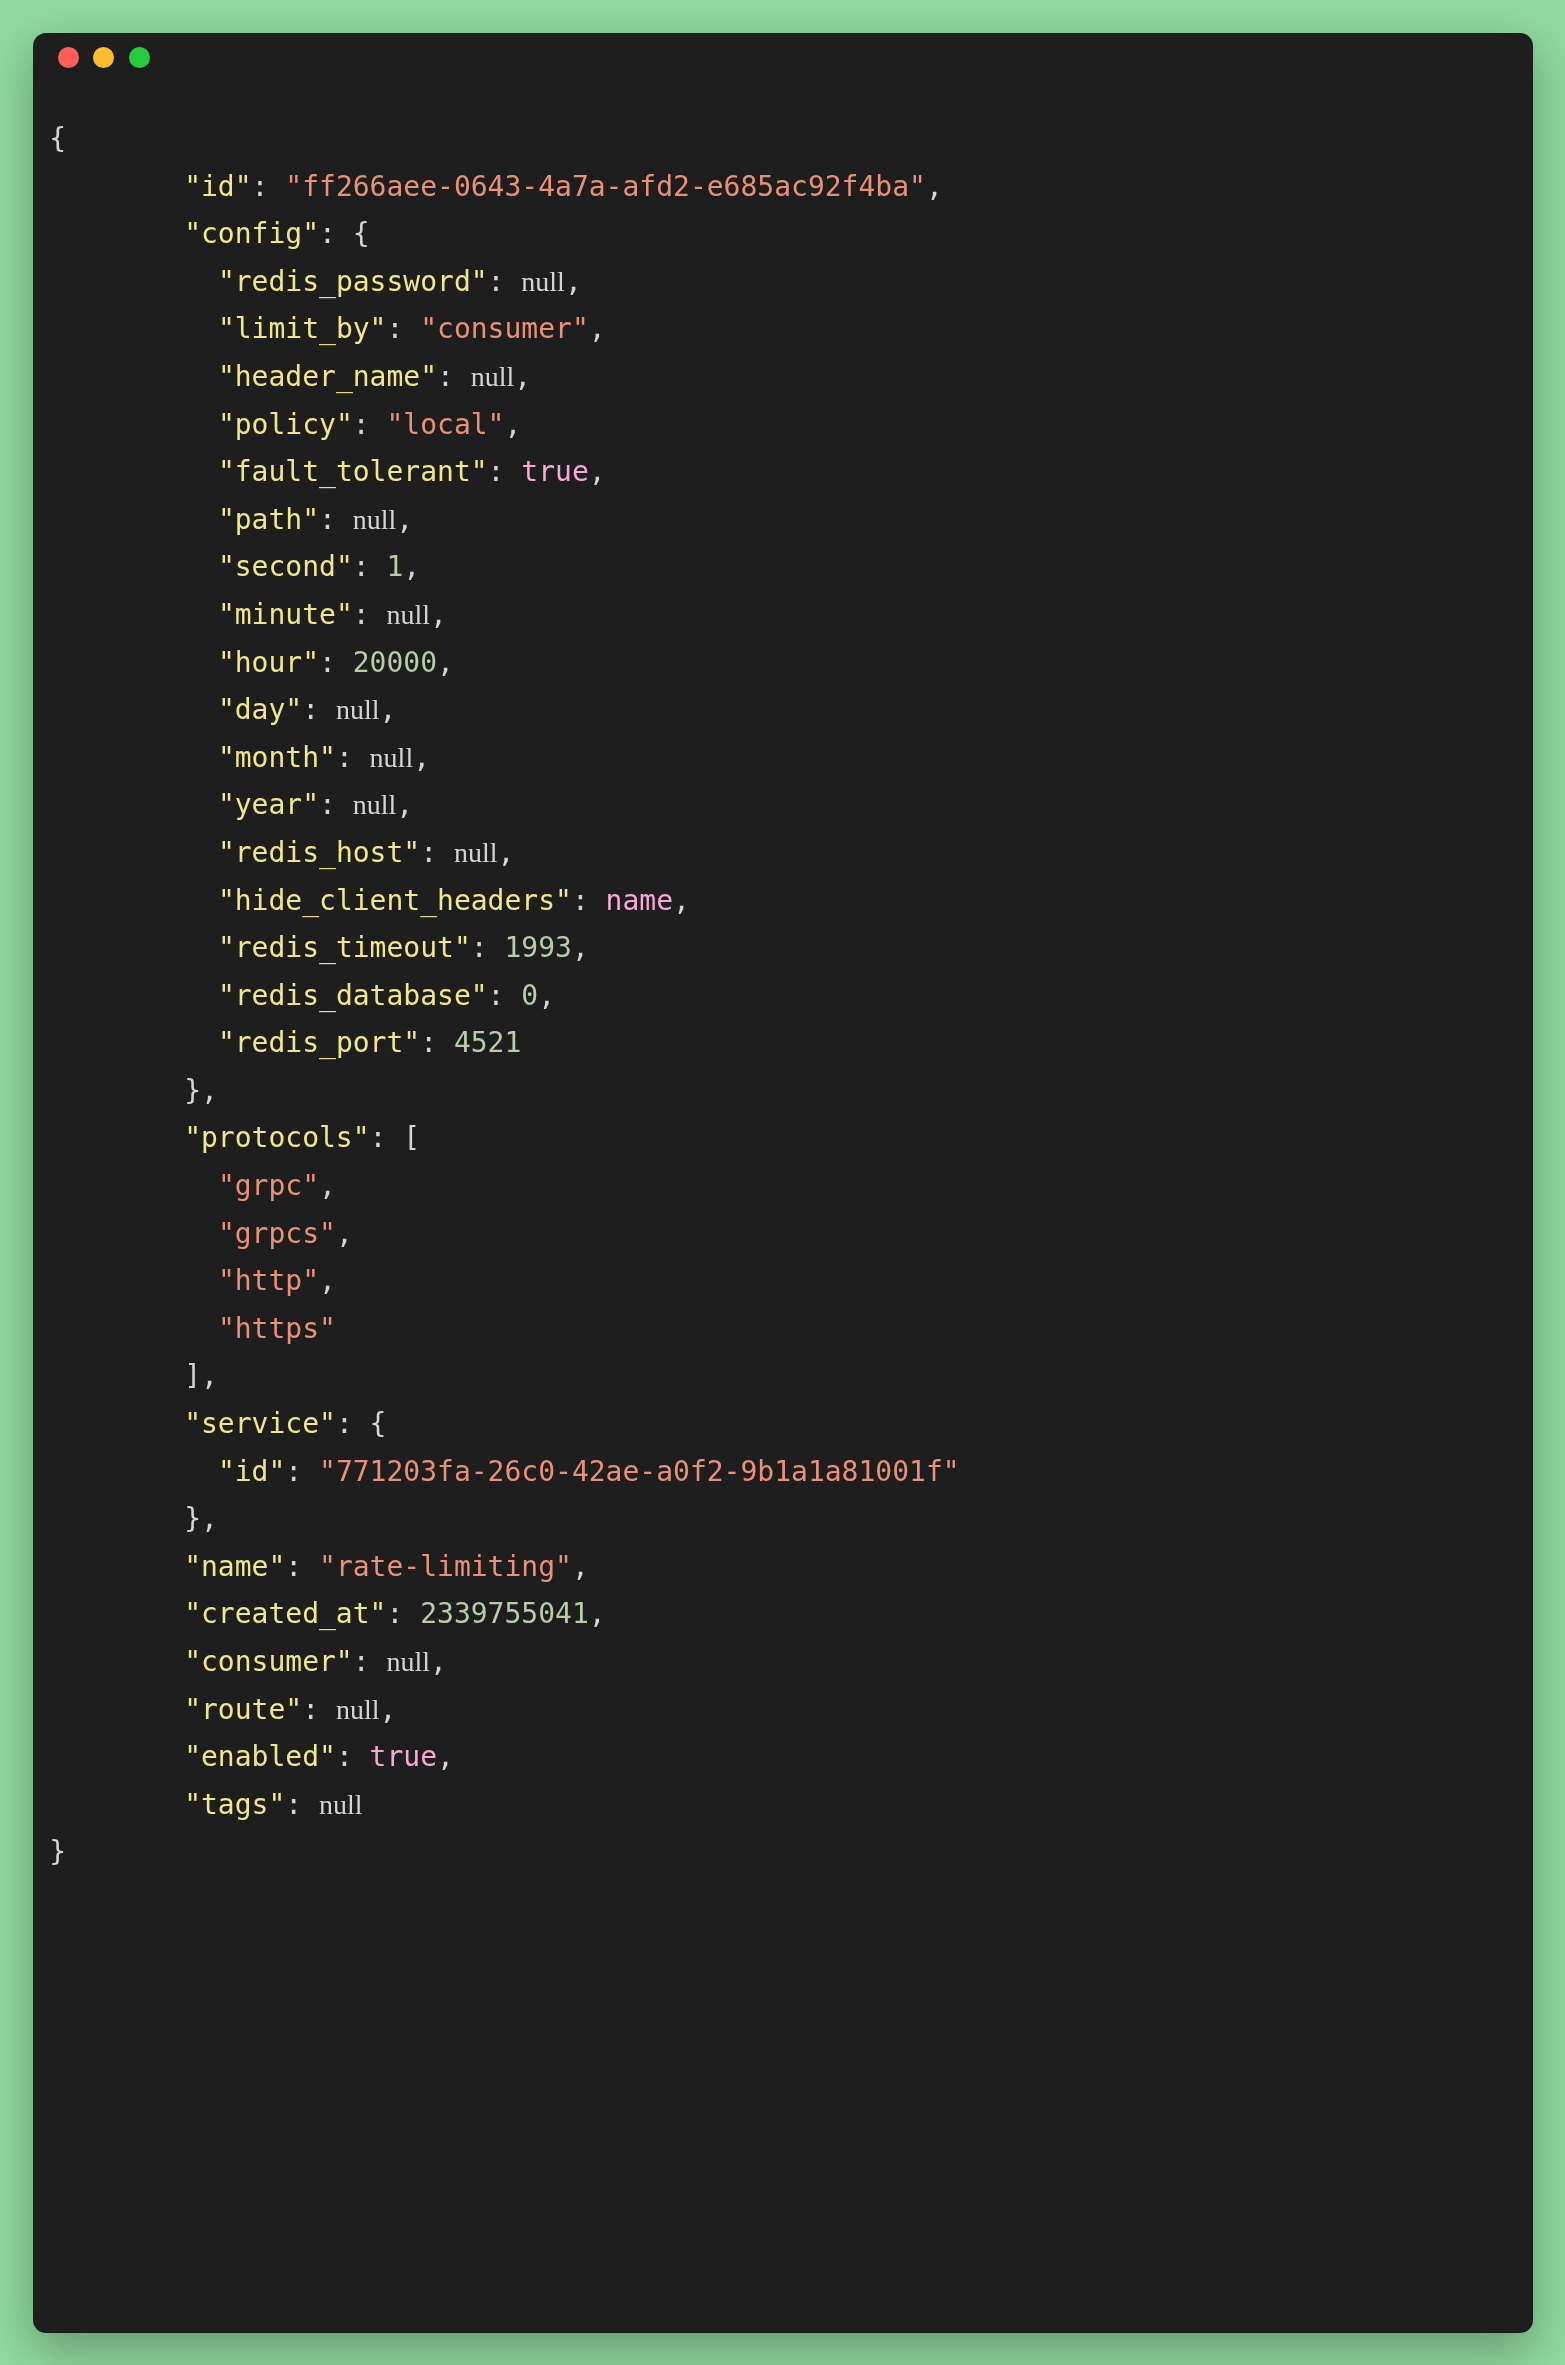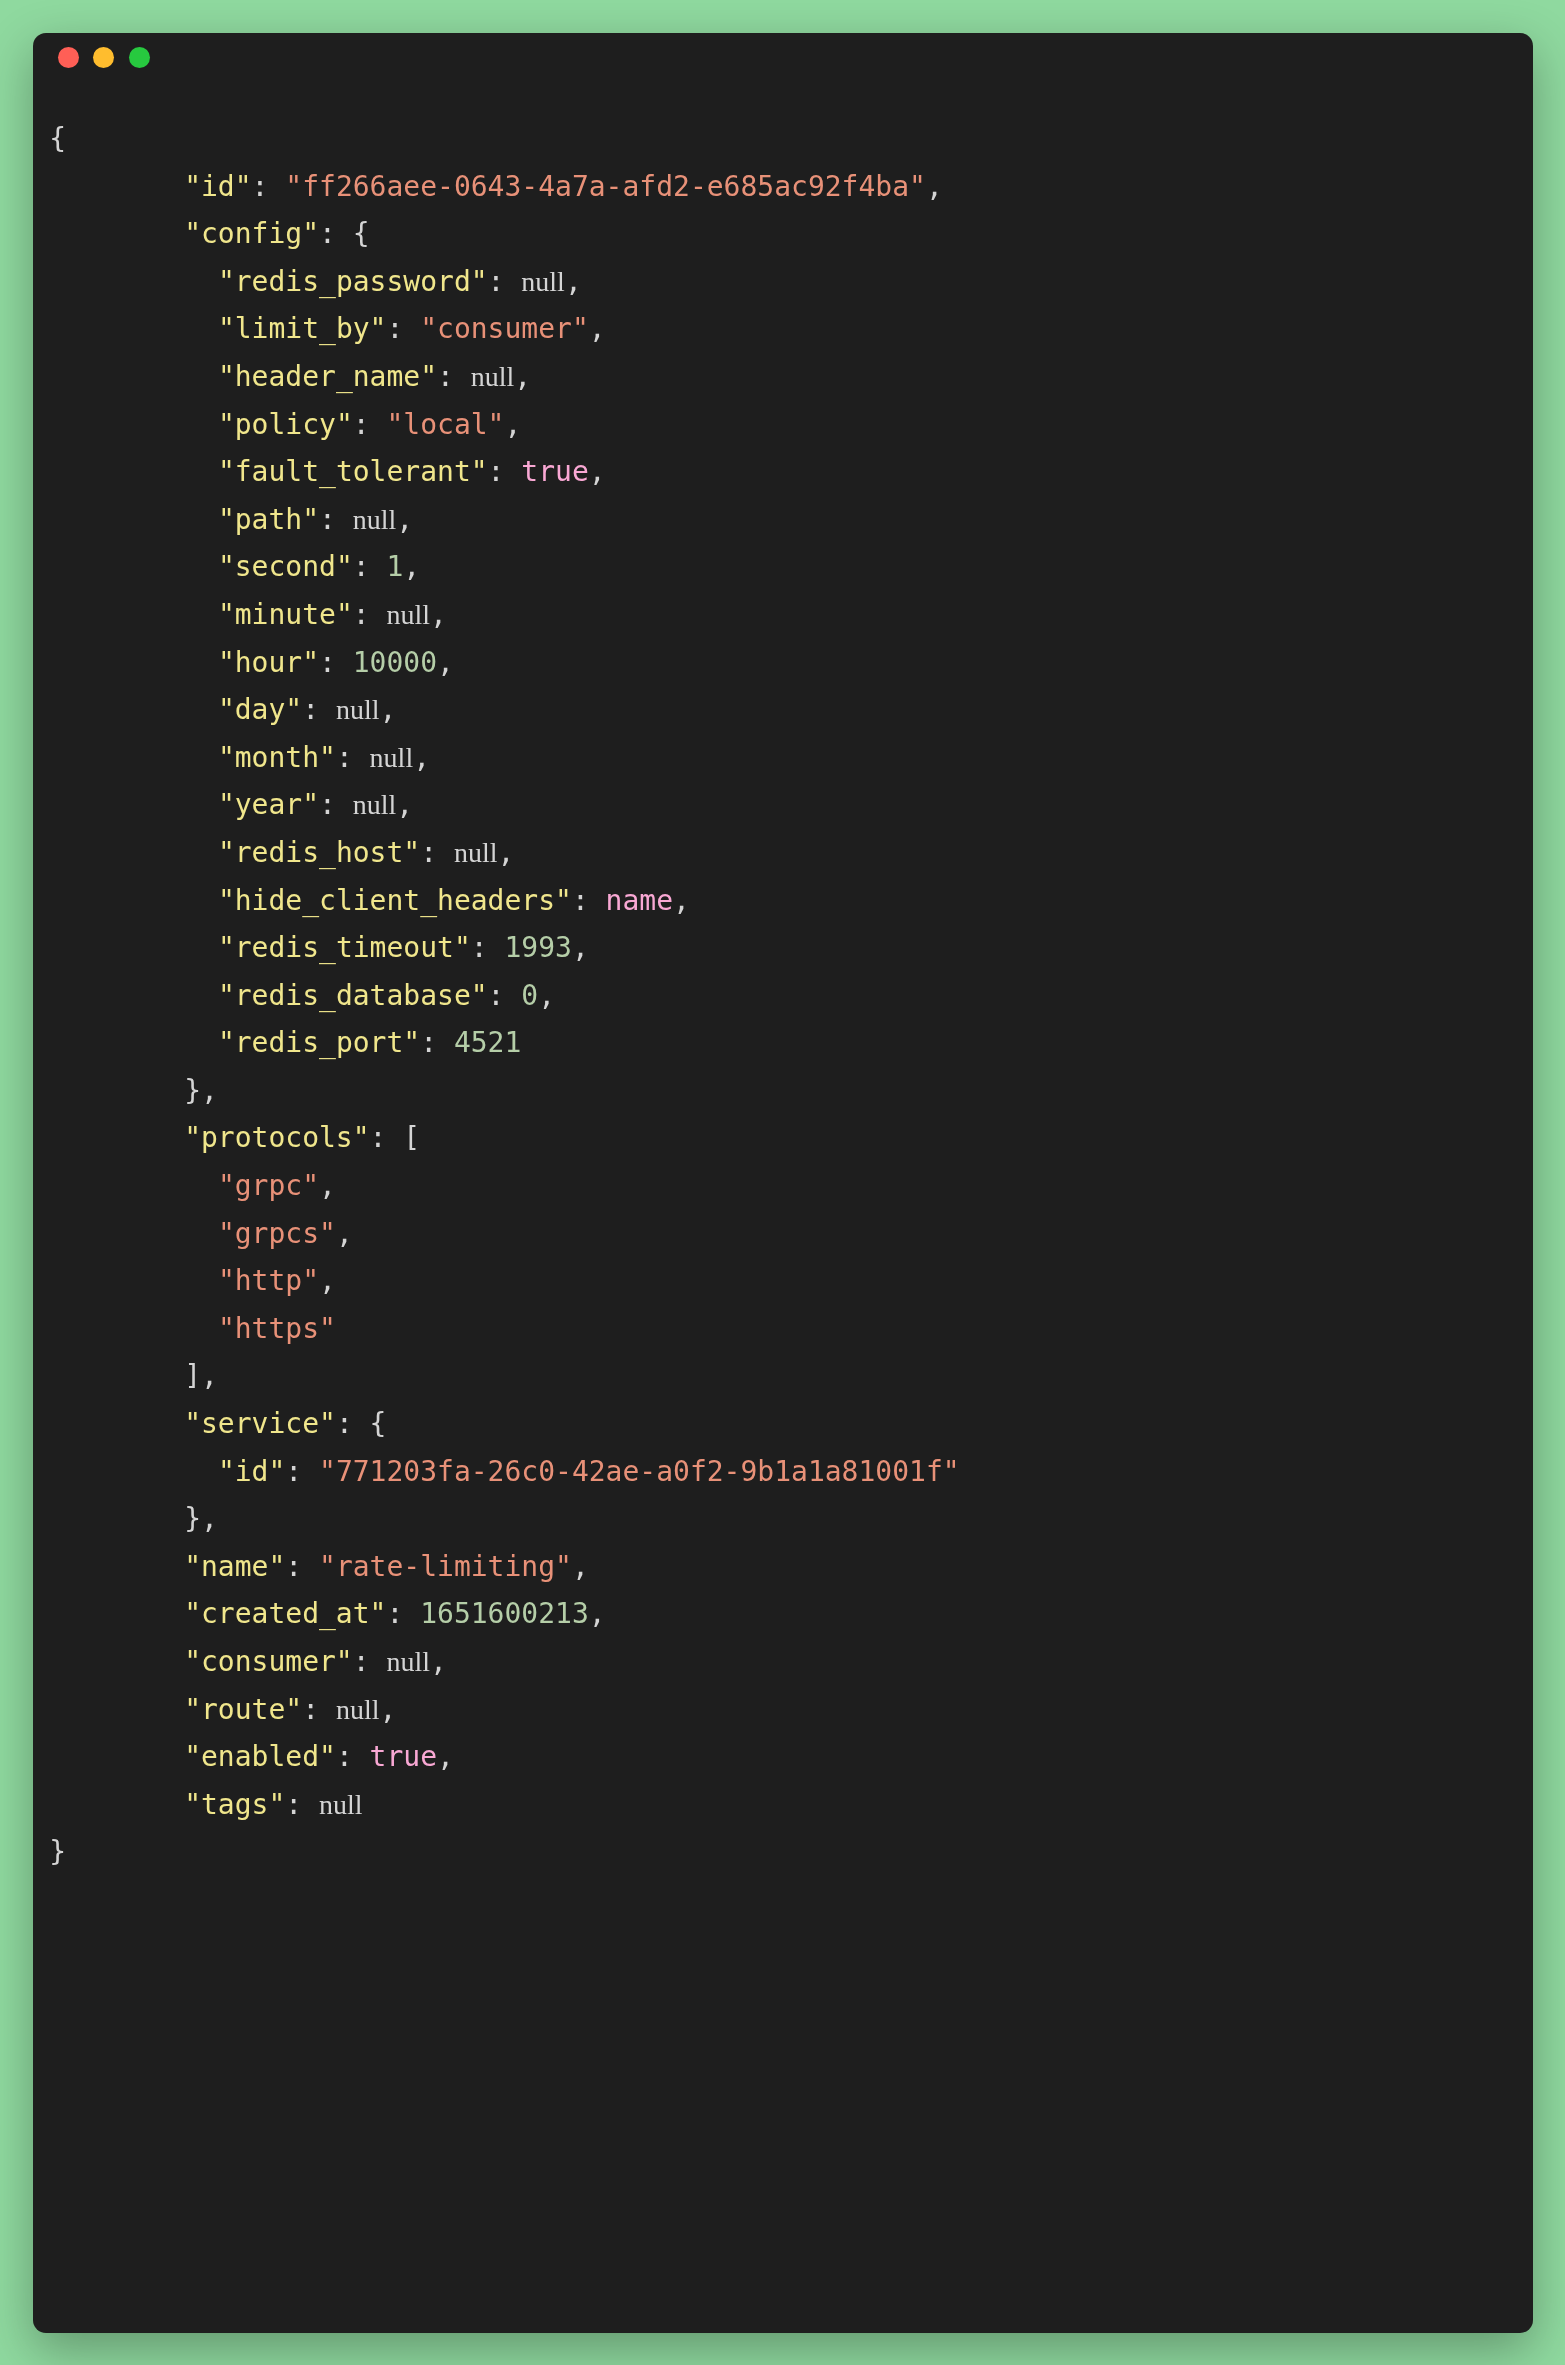--- a/index.html
+++ b/index.html
@@ -64,40 +64,40 @@
         <span class="key">"id"</span><span class="punct">: </span><span class="string">"ff266aee-0643-4a7a-afd2-e685ac92f4ba"</span><span class="punct">,</span>
         <span class="key">"config"</span><span class="punct">: </span><span class="punct">{</span>
           <span class="key">"redis_password"</span><span class="punct">: </span><span class="null">null</span><span class="punct">,</span>
           <span class="key">"limit_by"</span><span class="punct">: </span><span class="string">"consumer"</span><span class="punct">,</span>
           <span class="key">"header_name"</span><span class="punct">: </span><span class="null">null</span><span class="punct">,</span>
           <span class="key">"policy"</span><span class="punct">: </span><span class="string">"local"</span><span class="punct">,</span>
           <span class="key">"fault_tolerant"</span><span class="punct">: </span><span class="bool">true</span><span class="punct">,</span>
           <span class="key">"path"</span><span class="punct">: </span><span class="null">null</span><span class="punct">,</span>
           <span class="key">"second"</span><span class="punct">: </span><span class="number">1</span><span class="punct">,</span>
           <span class="key">"minute"</span><span class="punct">: </span><span class="null">null</span><span class="punct">,</span>
-          <span class="key">"hour"</span><span class="punct">: </span><span class="number">10000</span><span class="punct">,</span>
+          <span class="key">"hour"</span><span class="punct">: </span><span class="number">20000</span><span class="punct">,</span>
           <span class="key">"day"</span><span class="punct">: </span><span class="null">null</span><span class="punct">,</span>
           <span class="key">"month"</span><span class="punct">: </span><span class="null">null</span><span class="punct">,</span>
           <span class="key">"year"</span><span class="punct">: </span><span class="null">null</span><span class="punct">,</span>
           <span class="key">"redis_host"</span><span class="punct">: </span><span class="null">null</span><span class="punct">,</span>
           <span class="key">"hide_client_headers"</span><span class="punct">: </span><span class="bool">name</span><span class="punct">,</span>
           <span class="key">"redis_timeout"</span><span class="punct">: </span><span class="number">1993</span><span class="punct">,</span>
           <span class="key">"redis_database"</span><span class="punct">: </span><span class="number">0</span><span class="punct">,</span>
           <span class="key">"redis_port"</span><span class="punct">: </span><span class="number">4521</span>
         <span class="punct">}</span><span class="punct">,</span>
         <span class="key">"protocols"</span><span class="punct">: </span><span class="punct">[</span>
           <span class="string">"grpc"</span><span class="punct">,</span>
           <span class="string">"grpcs"</span><span class="punct">,</span>
           <span class="string">"http"</span><span class="punct">,</span>
           <span class="string">"https"</span>
         <span class="punct">]</span><span class="punct">,</span>
         <span class="key">"service"</span><span class="punct">: </span><span class="punct">{</span>
           <span class="key">"id"</span><span class="punct">: </span><span class="string">"771203fa-26c0-42ae-a0f2-9b1a1a81001f"</span>
         <span class="punct">}</span><span class="punct">,</span>
         <span class="key">"name"</span><span class="punct">: </span><span class="string">"rate-limiting"</span><span class="punct">,</span>
-        <span class="key">"created_at"</span><span class="punct">: </span><span class="number">1651600213</span><span class="punct">,</span>
+        <span class="key">"created_at"</span><span class="punct">: </span><span class="number">2339755041</span><span class="punct">,</span>
         <span class="key">"consumer"</span><span class="punct">: </span><span class="null">null</span><span class="punct">,</span>
         <span class="key">"route"</span><span class="punct">: </span><span class="null">null</span><span class="punct">,</span>
         <span class="key">"enabled"</span><span class="punct">: </span><span class="bool">true</span><span class="punct">,</span>
         <span class="key">"tags"</span><span class="punct">: </span><span class="null">null</span>
 <span class="punct">}</span></div>
 </div>
 
 
 </body></html>

